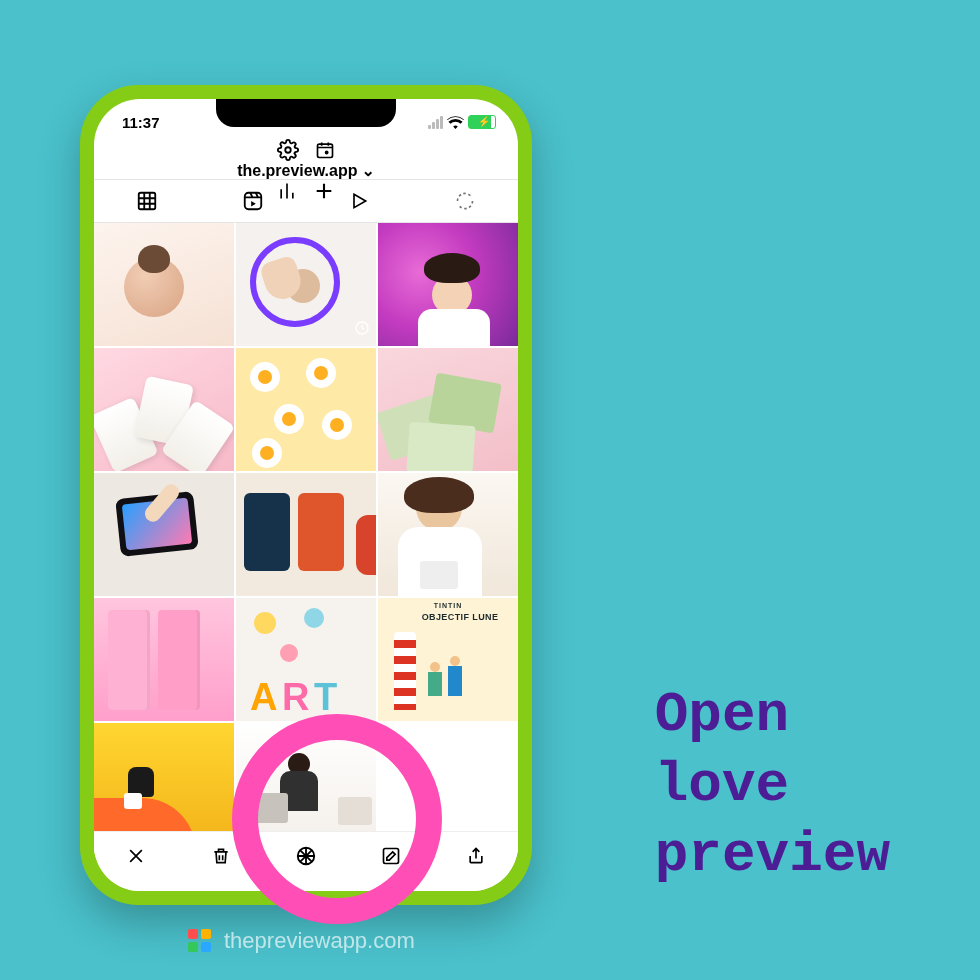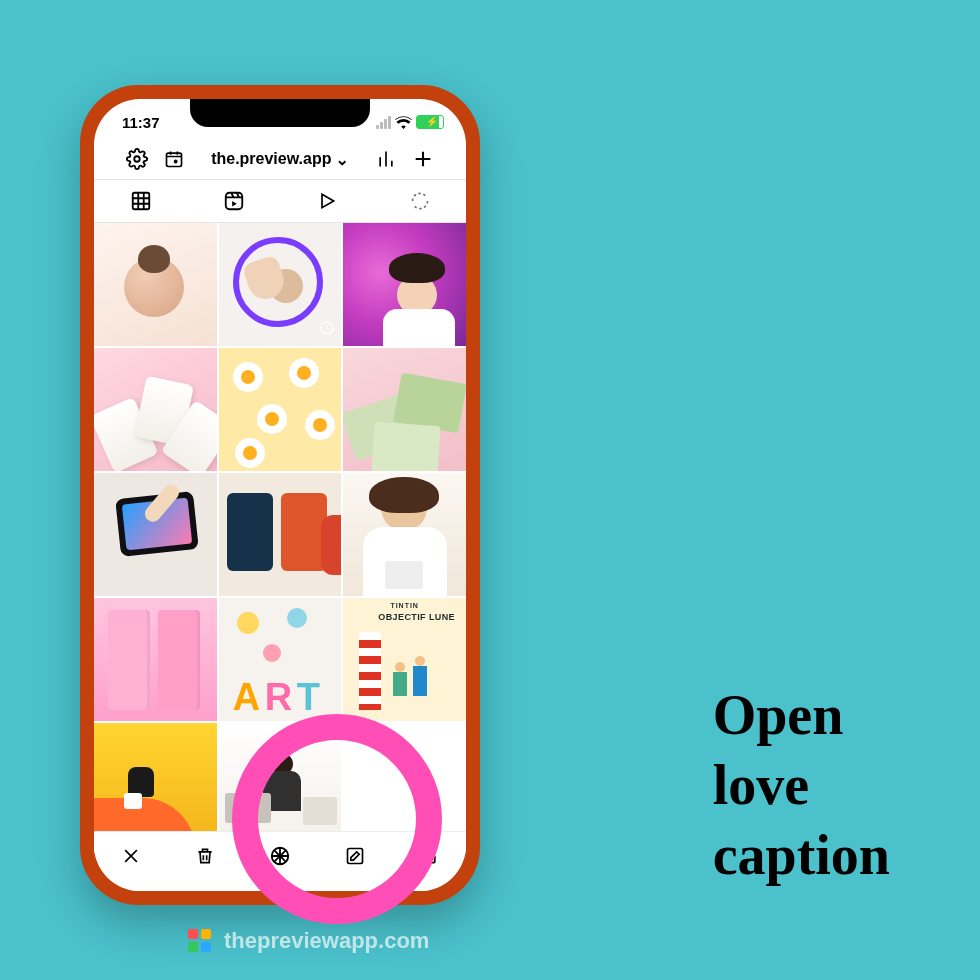--- a/index.html
+++ b/index.html
@@ -9,23 +9,23 @@
     font-family: -apple-system, BlinkMacSystemFont, "Segoe UI", Arial, sans-serif;
     position: relative;
     overflow: hidden;
   }
 
   
   .phone {
     position: absolute;
     left: 80px;
     top: 85px;
-    width: 400px;
+    width: 452px;
     height: 820px;
-    background: #c2410c;
+    background: #84cc16;
     border-radius: 58px;
     padding: 14px;
     box-shadow: 0 18px 40px rgba(0,0,0,.25);
   }
   .screen {
     width: 100%; height: 100%;
     background: #fff;
     border-radius: 46px;
     position: relative;
     overflow: hidden;
@@ -65,20 +65,21 @@
   .battery::after{
     content:""; position:absolute; right:-3px; top:4px;
     width:2px; height:6px; background:#30d158; border-radius:0 2px 2px 0;
   }
   .bolt{position:absolute;left:9px;top:0;font-size:10px;color:#fff;}
 
   
   .app-header{
     height:40px; display:flex; align-items:center; justify-content:space-between;
     padding:0 32px;
+    flex-direction:column;
   }
   .hdr-left,.hdr-right{display:flex;gap:16px;align-items:center;}
   .hdr-center{display:flex;align-items:center;gap:4px;font-weight:700;font-size:16px;}
   .icon{display:flex;align-items:center;justify-content:center;}
 
   
   .tab-row{
     height:44px; border-top:1px solid #e4e4e4; border-bottom:1px solid #e4e4e4;
     display:flex;
   }
@@ -124,29 +125,29 @@
     position:absolute;
     left:232px; top:714px;
     width:210px;height:210px;border-radius:50%;
     border:26px solid #ff4fb7;
     z-index:20;pointer-events:none;
   }
 
   
   .caption{
     position:absolute;right:90px;bottom:90px;
-    color:#000000;font-weight:700;font-size:56px;line-height:1.25;
-    font-family:Liberation Serif, serif;
+    color:#4c1d95;font-weight:700;font-size:56px;line-height:1.25;
+    font-family:Liberation Mono, monospace;
   }
 
   
   .watermark{
     position:absolute;left:186px;bottom:25px;
     display:flex;align-items:center;gap:10px;
-    color:rgba(255,255,255,.65);font-size:22px;font-weight:700;text-align:right;
+    color:rgba(255,255,255,.65);font-size:22px;font-weight:400;text-align:right;
   }
   .wm-logo{position:relative;width:28px;height:28px;}
   .wm-logo span{position:absolute;border-radius:2px;}
 </style>
 </head>
 <body>
 
 <div class="phone">
   <div class="screen">
     <div class="notch"></div>
@@ -376,21 +377,21 @@
     </div>
 
   </div>
 </div>
 
 <div class="ring"></div>
 
 <div class="caption">
   <div>Open</div>
   <div>love</div>
-  <div>caption</div>
+  <div>preview</div>
 </div>
 
 <div class="watermark">
   <div class="wm-logo">
     <span style="left:2px;top:2px;width:10px;height:10px;background:#ff4d4d;"></span>
     <span style="left:15px;top:2px;width:10px;height:10px;background:#ffb300;"></span>
     <span style="left:2px;top:15px;width:10px;height:10px;background:#34c759;"></span>
     <span style="left:15px;top:15px;width:10px;height:10px;background:#2aa8ff;"></span>
   </div>
   <span>thepreviewapp.com</span>

